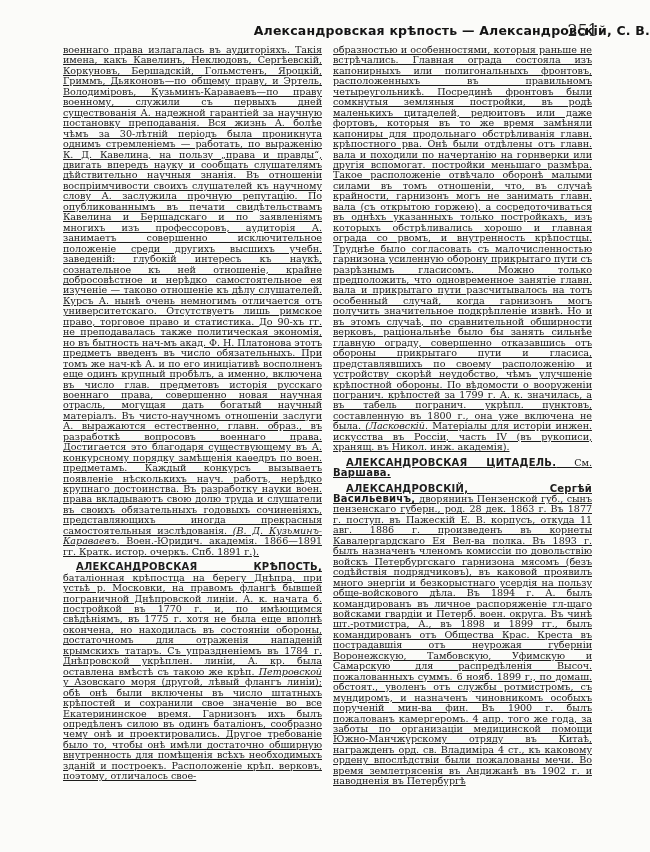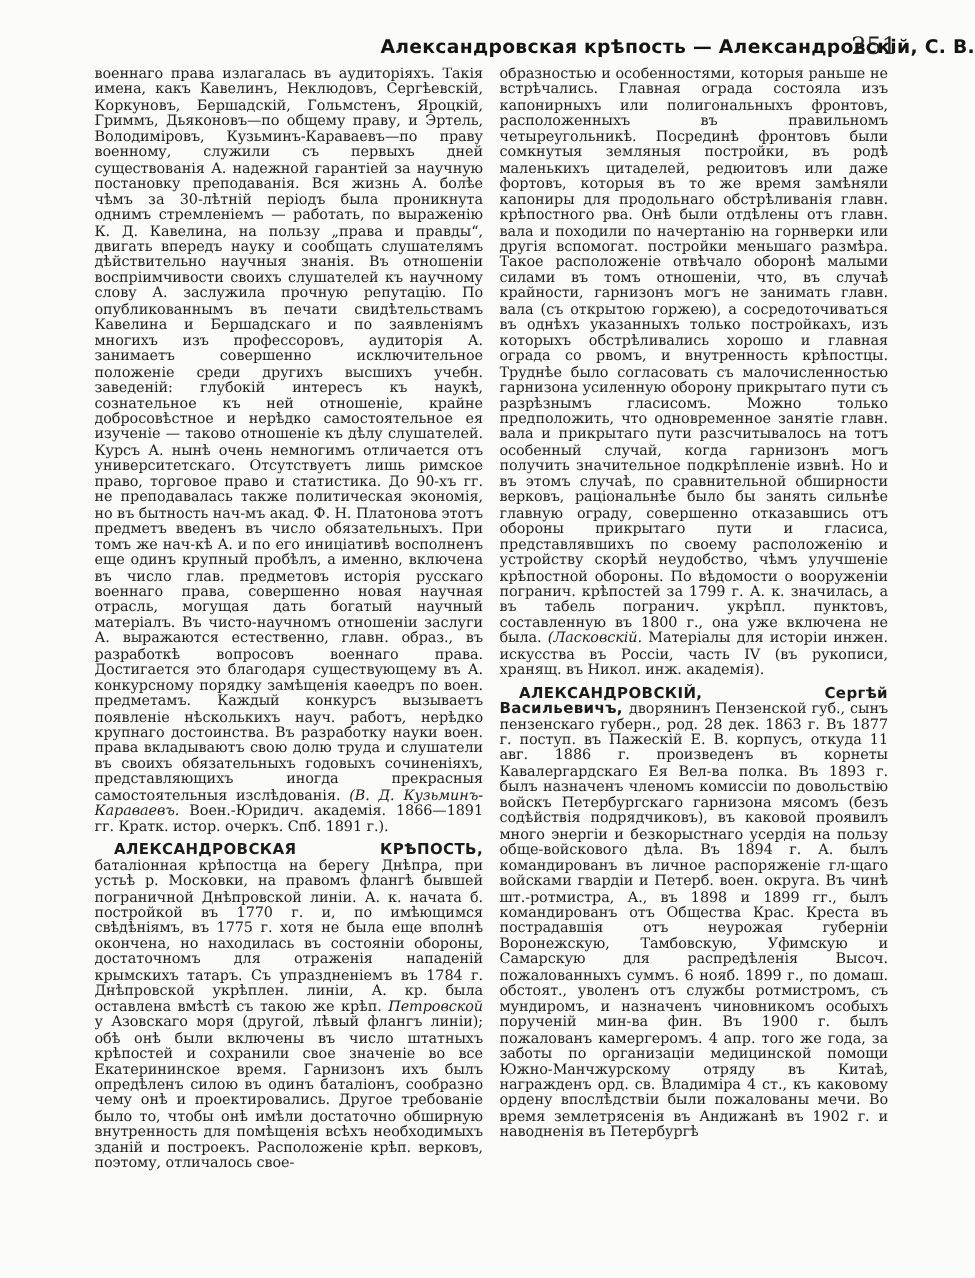--- a/index.html
+++ b/index.html
@@ -31,20 +31,21 @@
   .columns {
     position: absolute; top: 45px; left: 63px;
     width: 530px; height: 758px;
     display: flex; gap: 11px;
   }
   .col {
     width: 259px; height: 758px; overflow: hidden;
     font-size: 9.6px; line-height: 10.45px;
     text-align: justify;
     letter-spacing: -0.05px;
+    text-decoration: underline;
   }
   .para { margin: 0; padding: 0; }
   .para.entry { margin-top: 5px; text-indent: 13px; }
   .it { font-style: italic; }
   .hd {
     font-family: "DejaVu Sans", "Liberation Sans", sans-serif;
     font-weight: 700; font-size: 10px; letter-spacing: 0.25px;
     font-style: normal;
   }
 </style>
@@ -62,18 +63,19 @@
 
     <div class="col">
       <p class="para"><span>военнаго права излагалась въ аудиторіяхъ. Такія имена, какъ Кавелинъ, Неклюдовъ, Сергѣевскій, Коркуновъ, Бершадскій, Гольмстенъ, Яроцкій, Гриммъ, Дьяконовъ—по общему праву, и Эртель, Володиміровъ, Кузьминъ-Караваевъ—по праву военному, служили съ первыхъ дней существованія А. надежной гарантіей за научную постановку преподаванія. Вся жизнь А. болѣе чѣмъ за 30-лѣтній періодъ была проникнута однимъ стремленіемъ — работать, по выраженію К. Д. Кавелина, на пользу „права и правды“, двигать впередъ науку и сообщать слушателямъ дѣйствительно научныя знанія. Въ отношеніи воспріимчивости своихъ слушателей къ научному слову А. заслужила прочную репутацію. По опубликованнымъ въ печати свидѣтельствамъ Кавелина и Бершадскаго и по заявленіямъ многихъ изъ профессоровъ, аудиторія А. занимаетъ совершенно исключительное положеніе среди другихъ высшихъ учебн. заведеній: глубокій интересъ къ наукѣ, сознательное къ ней отношеніе, крайне добросовѣстное и нерѣдко самостоятельное ея изученіе — таково отношеніе къ дѣлу слушателей. Курсъ А. нынѣ очень немногимъ отличается отъ университетскаго. Отсутствуетъ лишь римское право, торговое право и статистика. До 90-хъ гг. не преподавалась также политическая экономія, но въ бытность нач-мъ акад. Ф. Н. Платонова этотъ предметъ введенъ въ число обязательныхъ. При томъ же нач-кѣ А. и по его иниціативѣ восполненъ еще одинъ крупный пробѣлъ, а именно, включена въ число глав. предметовъ исторія русскаго военнаго права, совершенно новая научная отрасль, могущая дать богатый научный матеріалъ. Въ чисто-научномъ отношеніи заслуги А. выражаются естественно, главн. образ., въ разработкѣ вопросовъ военнаго права. Достигается это благодаря существующему въ А. конкурсному порядку замѣщенія каѳедръ по воен. предметамъ. Каждый конкурсъ вызываетъ появленіе нѣсколькихъ науч. работъ, нерѣдко крупнаго достоинства. Въ разработку науки воен. права вкладываютъ свою долю труда и слушатели въ своихъ обязательныхъ годовыхъ сочиненіяхъ, представляющихъ иногда прекрасныя самостоятельныя изслѣдованія. </span><span class="it">(В. Д. Кузьминъ-Караваевъ.</span><span> Воен.-Юридич. академія. 1866—1891 гг. Кратк. истор. очеркъ. Спб. 1891 г.).</span></p>
 
       <p class="para entry"><span class="hd">АЛЕКСАНДРОВСКАЯ КРѢПОСТЬ, </span><span>баталіонная крѣпостца на берегу Днѣпра, при устьѣ р. Московки, на правомъ флангѣ бывшей пограничной Днѣпровской линіи. А. к. начата б. постройкой въ 1770 г. и, по имѣющимся свѣдѣніямъ, въ 1775 г. хотя не была еще вполнѣ окончена, но находилась въ состояніи обороны, достаточномъ для отраженія нападеній крымскихъ татаръ. Съ упраздненіемъ въ 1784 г. Днѣпровской укрѣплен. линіи, А. кр. была оставлена вмѣстѣ съ такою же крѣп. </span><span class="it">Петровской</span><span> у Азовскаго моря (другой, лѣвый флангъ линіи); обѣ онѣ были включены въ число штатныхъ крѣпостей и сохранили свое значеніе во все Екатерининское время. Гарнизонъ ихъ былъ опредѣленъ силою въ одинъ баталіонъ, сообразно чему онѣ и проектировались. Другое требованіе было то, чтобы онѣ имѣли достаточно обширную внутренность для помѣщенія всѣхъ необходимыхъ зданій и построекъ. Расположеніе крѣп. верковъ, поэтому, отличалось свое-</span></p>
     </div>
 
     <div class="col">
       <p class="para"><span>образностью и особенностями, которыя раньше не встрѣчались. Главная ограда состояла изъ капонирныхъ или полигональныхъ фронтовъ, расположенныхъ въ правильномъ четыреугольникѣ. Посрединѣ фронтовъ были сомкнутыя земляныя постройки, въ родѣ маленькихъ цитаделей, редюитовъ или даже фортовъ, которыя въ то же время замѣняли капониры для продольнаго обстрѣливанія главн. крѣпостного рва. Онѣ были отдѣлены отъ главн. вала и походили по начертанію на горнверки или другія вспомогат. постройки меньшаго размѣра. Такое расположеніе отвѣчало оборонѣ малыми силами въ томъ отношеніи, что, въ случаѣ крайности, гарнизонъ могъ не занимать главн. вала (съ открытою горжею), а сосредоточиваться въ однѣхъ указанныхъ только постройкахъ, изъ которыхъ обстрѣливались хорошо и главная ограда со рвомъ, и внутренность крѣпостцы. Труднѣе было согласовать съ малочисленностью гарнизона усиленную оборону прикрытаго пути съ разрѣзнымъ гласисомъ. Можно только предположить, что одновременное занятіе главн. вала и прикрытаго пути разсчитывалось на тотъ особенный случай, когда гарнизонъ могъ получить значительное подкрѣпленіе извнѣ. Но и въ этомъ случаѣ, по сравнительной обширности верковъ, раціональнѣе было бы занять сильнѣе главную ограду, совершенно отказавшись отъ обороны прикрытаго пути и гласиса, представлявшихъ по своему расположенію и устройству скорѣй неудобство, чѣмъ улучшеніе крѣпостной обороны. По вѣдомости о вооруженіи погранич. крѣпостей за 1799 г. А. к. значилась, а въ табель погранич. укрѣпл. пунктовъ, составленную въ 1800 г., она уже включена не была. </span><span class="it">(Ласковскій.</span><span> Матеріалы для исторіи инжен. искусства въ Россіи, часть IV (въ рукописи, хранящ. въ Никол. инж. академія).</span></p>
 
+      <p class="para entry"><span class="hd">АЛЕКСАНДРОВСКАЯ ЦИТАДЕЛЬ.</span><span> См. </span><span class="hd">Варшава.</span></p>
 
       <p class="para entry"><span class="hd">АЛЕКСАНДРОВСКІЙ, Сергѣй Васильевичъ, </span><span>дворянинъ Пензенской губ., сынъ пензенскаго губерн., род. 28 дек. 1863 г. Въ 1877 г. поступ. въ Пажескій Е. В. корпусъ, откуда 11 авг. 1886 г. произведенъ въ корнеты Кавалергардскаго Ея Вел-ва полка. Въ 1893 г. былъ назначенъ членомъ комиссіи по довольствію войскъ Петербургскаго гарнизона мясомъ (безъ содѣйствія подрядчиковъ), въ каковой проявилъ много энергіи и безкорыстнаго усердія на пользу обще-войскового дѣла. Въ 1894 г. А. былъ командированъ въ личное распоряженіе гл-щаго войсками гвардіи и Петерб. воен. округа. Въ чинѣ шт.-ротмистра, А., въ 1898 и 1899 гг., былъ командированъ отъ Общества Крас. Креста въ пострадавшія отъ неурожая губерніи Воронежскую, Тамбовскую, Уфимскую и Самарскую для распредѣленія Высоч. пожалованныхъ суммъ. 6 нояб. 1899 г., по домаш. обстоят., уволенъ отъ службы ротмистромъ, съ мундиромъ, и назначенъ чиновникомъ особыхъ порученій мин-ва фин. Въ 1900 г. былъ пожалованъ камергеромъ. 4 апр. того же года, за заботы по организаціи медицинской помощи Южно-Манчжурскому отряду въ Китаѣ, награжденъ орд. св. Владиміра 4 ст., къ каковому ордену впослѣдствіи были пожалованы мечи. Во время землетрясенія въ Андижанѣ въ 1902 г. и наводненія въ Петербургѣ</span></p>
     </div>
 
   </div>
 </div>
 
 </body></html>

